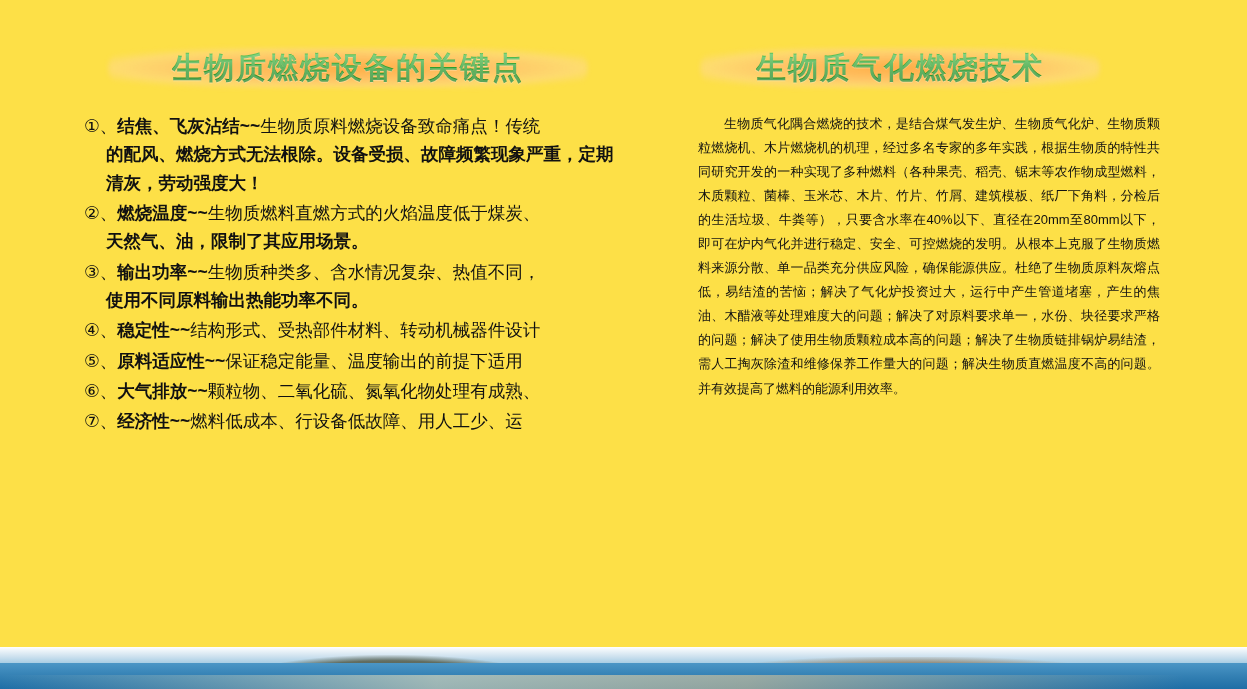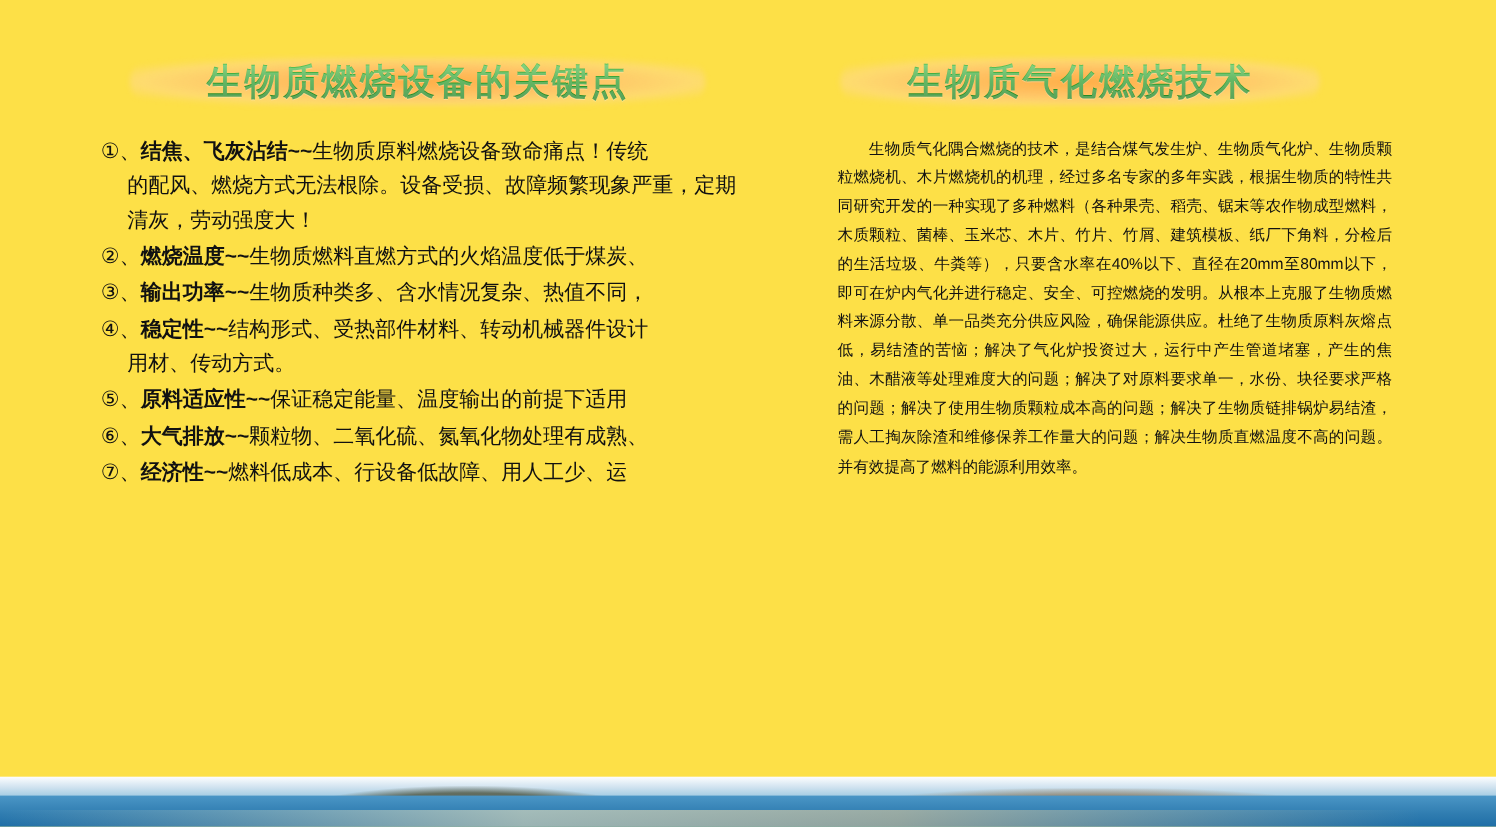--- a/index.html
+++ b/index.html
@@ -125,20 +125,21 @@
   }
   .list-item .lead {
     font-weight: bold;
   }
   .list-item .body {
     font-weight: normal;
   }
   .list-item .cont {
     display: block;
     padding-left: 22px;
+    font-weight: bold;
   }
 
   
   .para {
     position: absolute;
     left: 698px;
     top: 112px;
     width: 462px;
     font-size: 13px;
     line-height: 1.85;
@@ -164,29 +165,30 @@
 
   <div class="list">
 
     <div class="list-item">
       <span class="num">①、</span><span class="lead">结焦、飞灰沾结~~</span><span class="body">生物质原料燃烧设备致命痛点！传统</span>
       <span class="cont">的配风、燃烧方式无法根除。设备受损、故障频繁现象严重，定期清灰，劳动强度大！</span>
     </div>
 
     <div class="list-item">
       <span class="num">②、</span><span class="lead">燃烧温度~~</span><span class="body">生物质燃料直燃方式的火焰温度低于煤炭、</span>
+      <span class="cont">天然气、油，限制了其应用场景。</span>
     </div>
 
     <div class="list-item">
       <span class="num">③、</span><span class="lead">输出功率~~</span><span class="body">生物质种类多、含水情况复杂、热值不同，</span>
+      <span class="cont">使用不同原料输出热能功率不同。</span>
     </div>
 
     <div class="list-item">
       <span class="num">④、</span><span class="lead">稳定性~~</span><span class="body">结构形式、受热部件材料、转动机械器件设计</span>
-      <span class="cont">用材、传动方式。</span>
     </div>
 
     <div class="list-item">
       <span class="num">⑤、</span><span class="lead">原料适应性~~</span><span class="body">保证稳定能量、温度输出的前提下适用</span>
     </div>
 
     <div class="list-item">
       <span class="num">⑥、</span><span class="lead">大气排放~~</span><span class="body">颗粒物、二氧化硫、氮氧化物处理有成熟、</span>
     </div>
 

